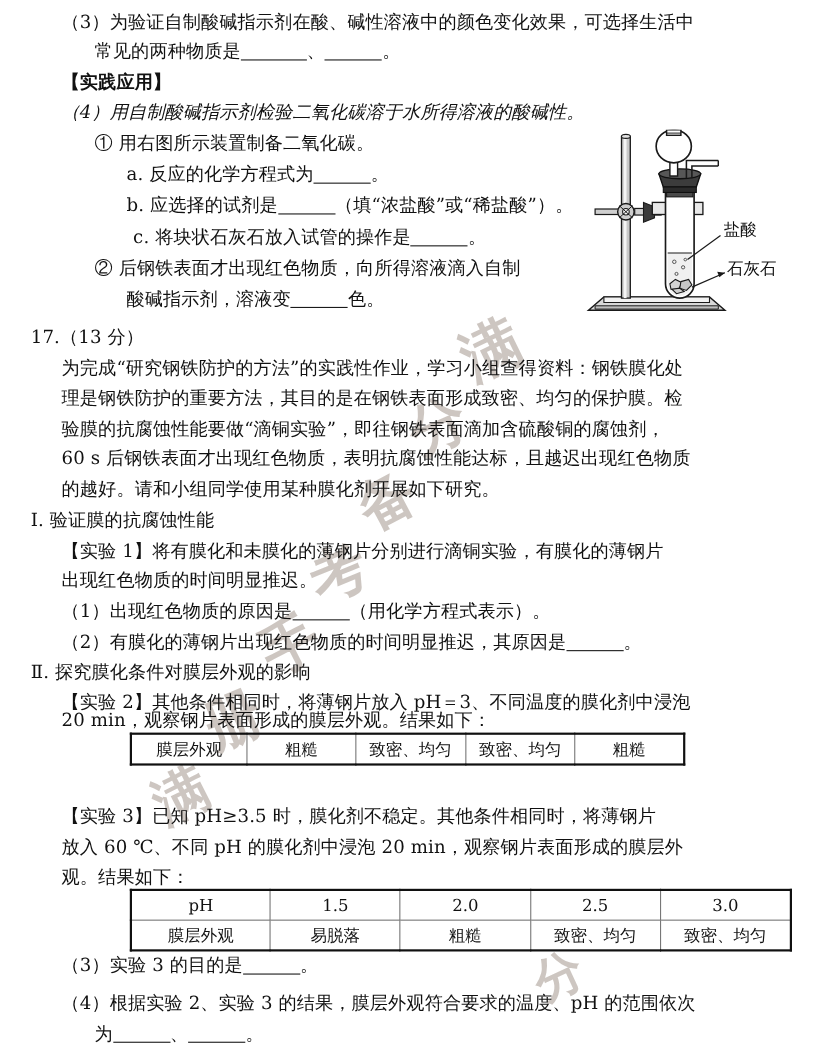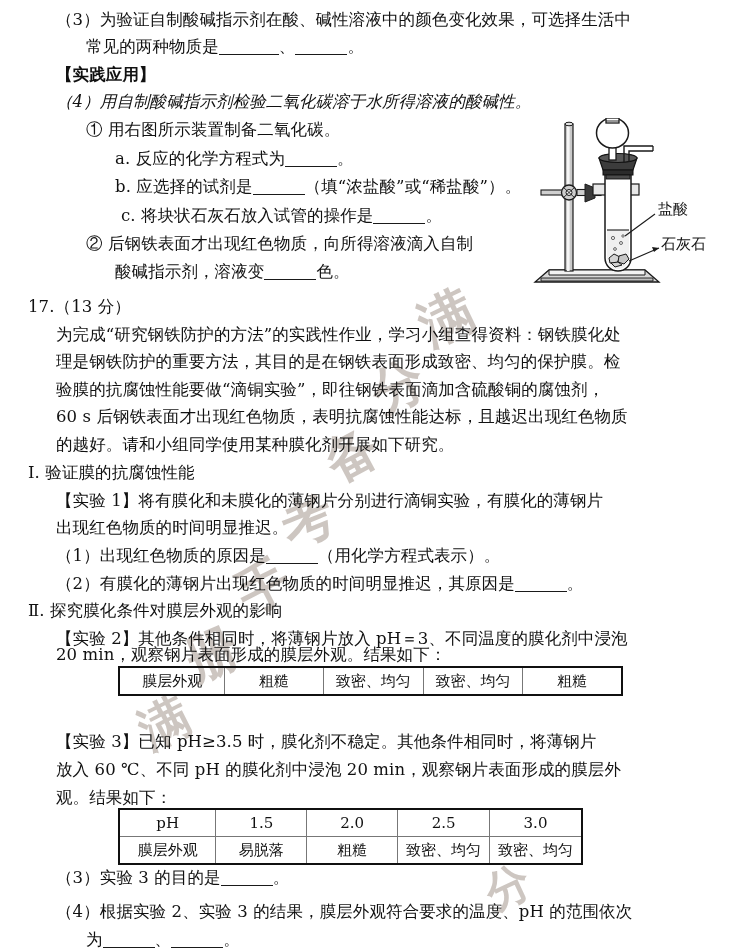--- a/index.html
+++ b/index.html
@@ -183,21 +183,21 @@
         <td class="cx">致密、均匀</td>
         <td class="cx">粗糙</td>
       </tr>
     </tbody>
       </table>
 
     <div class="line" style="left:56px; top:733px;">【实验 3】已知 pH≥3.5 时，膜化剂不稳定。其他条件相同时，将薄钢片</div>
     <div class="line" style="left:56px; top:761px;">放入 60 ℃、不同 pH 的膜化剂中浸泡 20 min，观察钢片表面形成的膜层外</div>
     <div class="line" style="left:56px; top:789px;">观。结果如下：</div>
 
-    <table class="dtable" style="left:118px; top:808px; width:465px;">
+    <table class="dtable" style="left:118px; top:808px; width:602px;">
       <tbody>
           <tr>
         <td class="c0">pH</td>
         <td class="cx">1.5</td>
         <td class="cx">2.0</td>
         <td class="cx">2.5</td>
         <td class="cx">3.0</td>
       </tr>
       <tr>
         <td class="c0">膜层外观</td>

